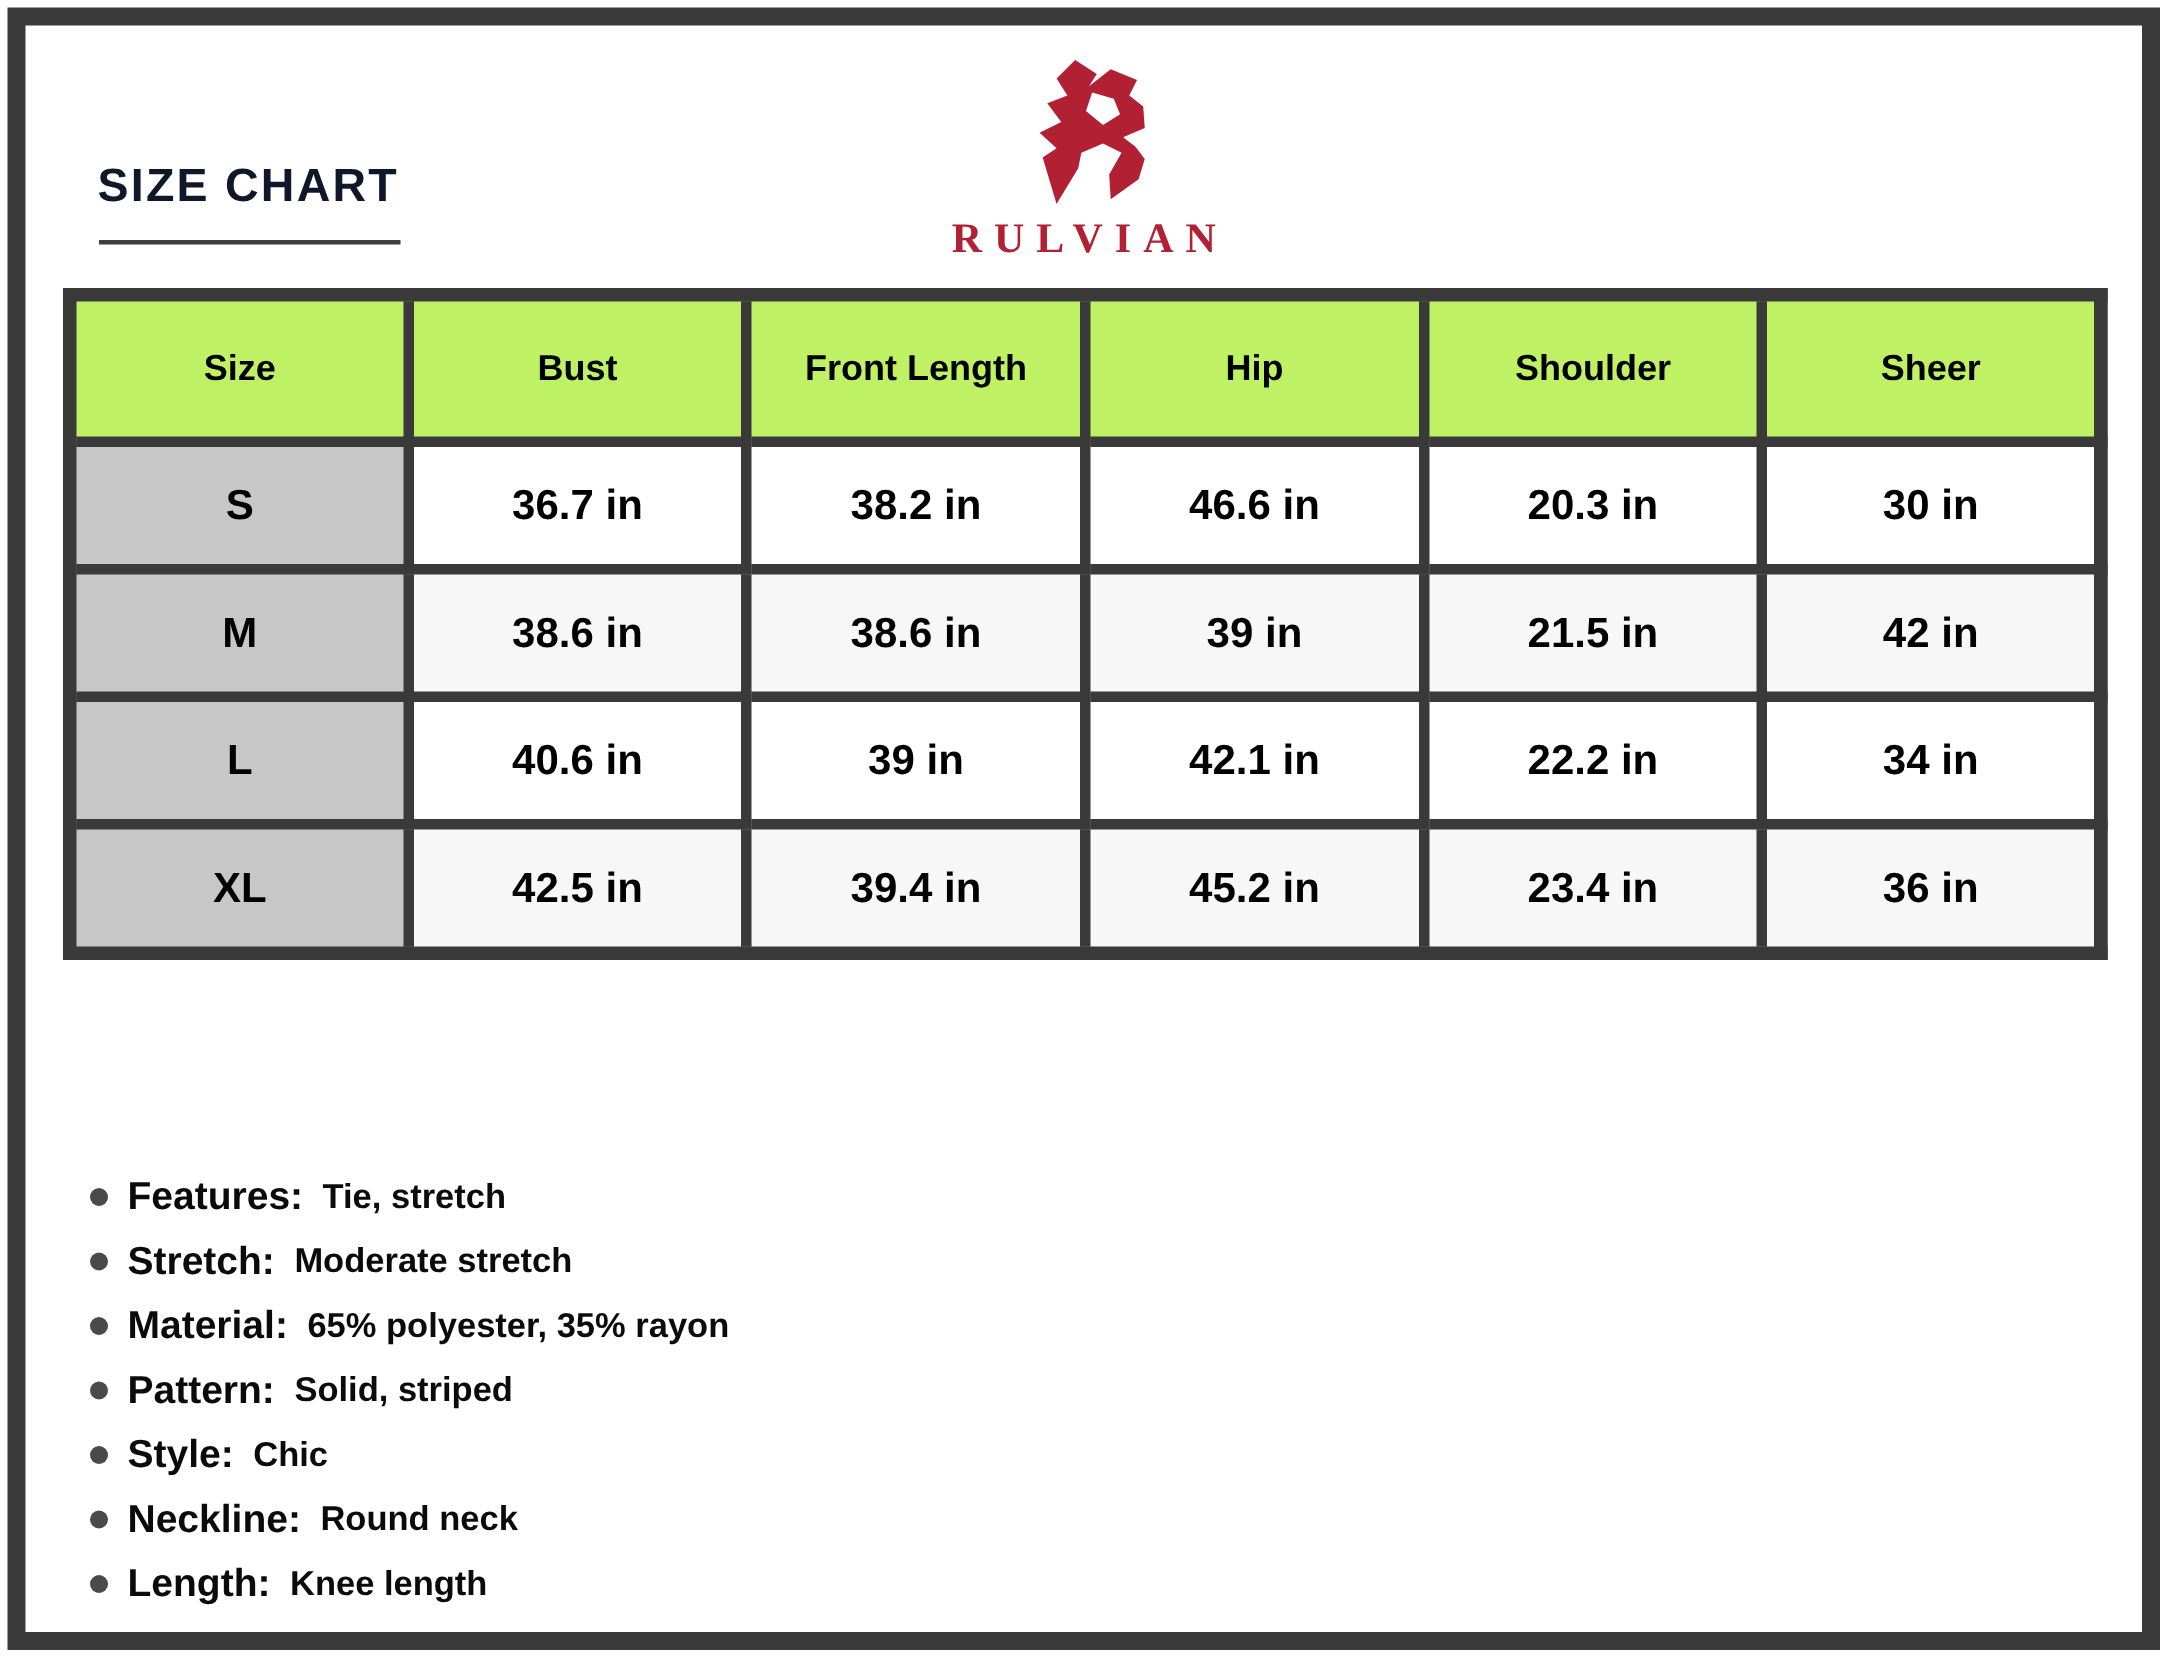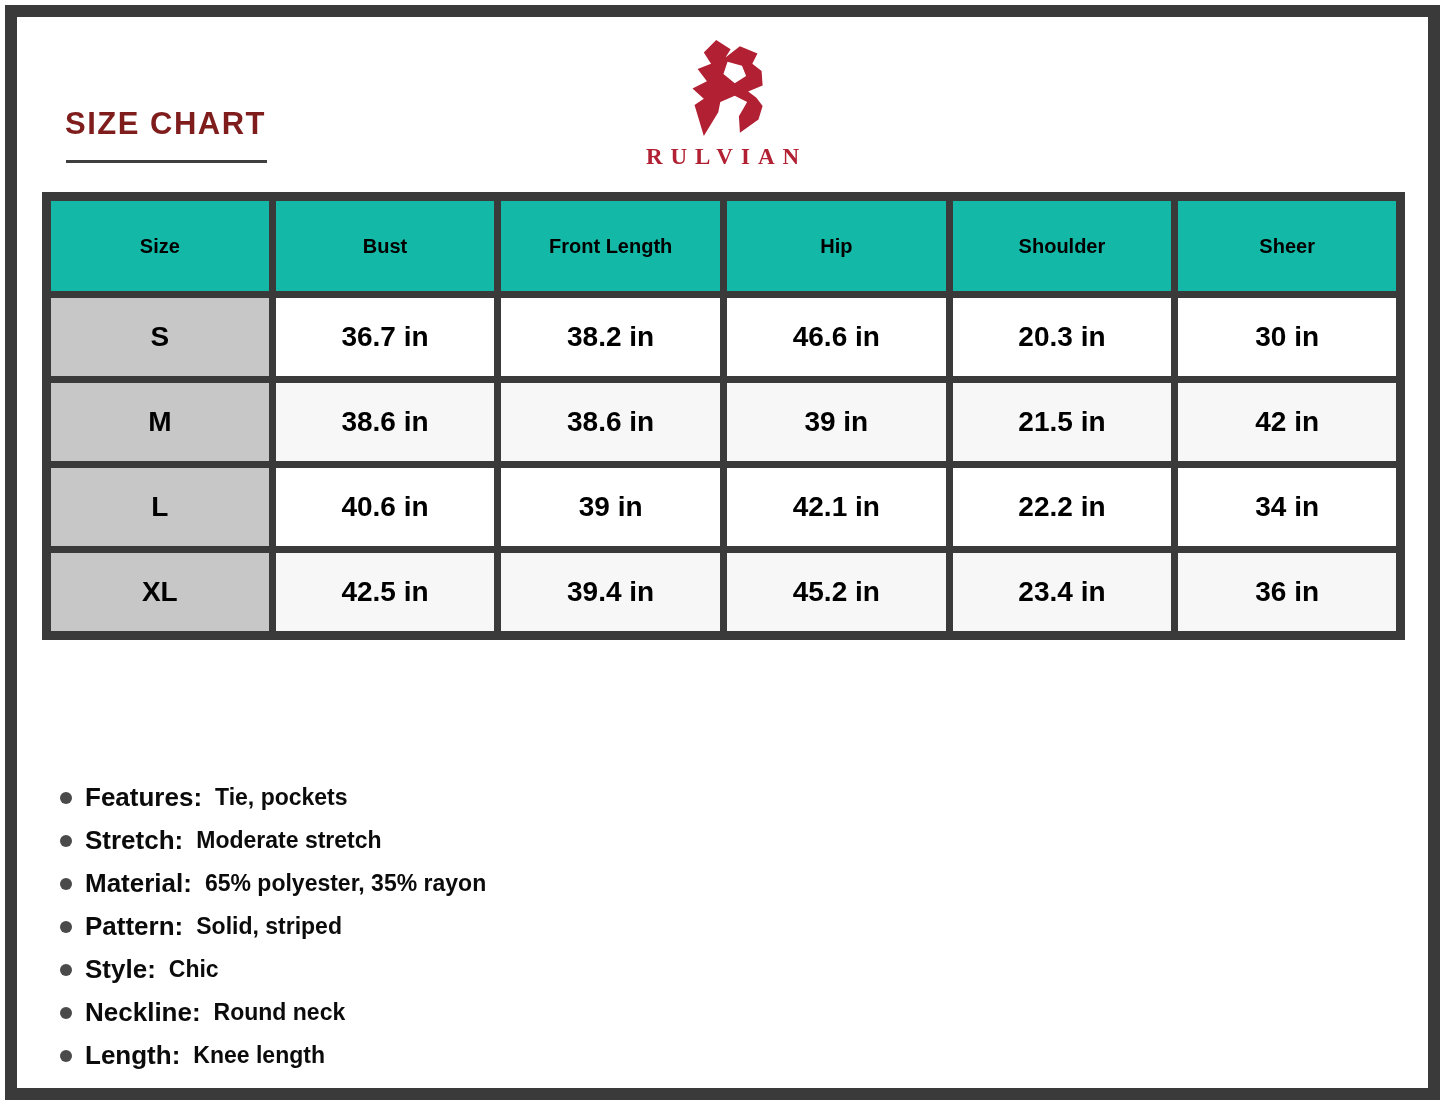--- a/index.html
+++ b/index.html
@@ -21,42 +21,42 @@
     pointer-events: none;
   }
   
   .page-title {
     position: absolute;
     left: 65px; top: 106px;
     margin: 0;
     font-size: 31px;
     font-weight: bold;
     letter-spacing: 1.5px;
-    color: #7f1d1d;
+    color: #0f172a;
   }
   .title-underline {
     position: absolute;
     left: 66px; top: 160px;
     width: 201px; height: 3px;
     background: #3f3f3f;
   }
   .brand {
     position: absolute;
     left: 50%; top: 40px;
     transform: translateX(-50%);
     display: flex;
     flex-direction: column;
     align-items: center;
   }
   .brand svg { display: block; }
   .brand-name {
     margin-top: 6px;
     font-family: "Liberation Serif", serif;
     font-weight: bold;
-    font-size: 23px;
+    font-size: 28px;
     letter-spacing: 8px;
     text-indent: 8px;
     color: #b22033;
   }
   
   table.size-table {
     position: absolute;
     left: 42px; top: 192px;
     width: 1363px;
     border-collapse: collapse;
@@ -66,23 +66,23 @@
   }
   table.size-table th, table.size-table td {
     border: 7px solid #3a3a3a;
     text-align: center;
     vertical-align: middle;
     font-weight: bold;
     color: #000000;
     padding: 0;
   }
   table.size-table thead th {
-    background: #14b8a6;
+    background: #bef264;
     height: 90px;
-    font-size: 20px;
+    font-size: 24px;
   }
   table.size-table tbody th {
     background: #c7c7c7;
     height: 78px;
     font-size: 28px;
   }
   table.size-table tbody td {
     background: #ffffff;
     font-size: 28px;
   }
@@ -187,21 +187,21 @@
           <td>23.4 in</td>
           <td>36 in</td>
         </tr>
       </tbody>
   </table>
 
   <ul class="details" id="details-list">
       <li>
         <span class="dot"></span>
         <span class="d-label">Features:</span>
-        <span class="d-value">Tie, pockets</span>
+        <span class="d-value">Tie, stretch</span>
       </li>
       <li>
         <span class="dot"></span>
         <span class="d-label">Stretch:</span>
         <span class="d-value">Moderate stretch</span>
       </li>
       <li>
         <span class="dot"></span>
         <span class="d-label">Material:</span>
         <span class="d-value">65% polyester, 35% rayon</span>

